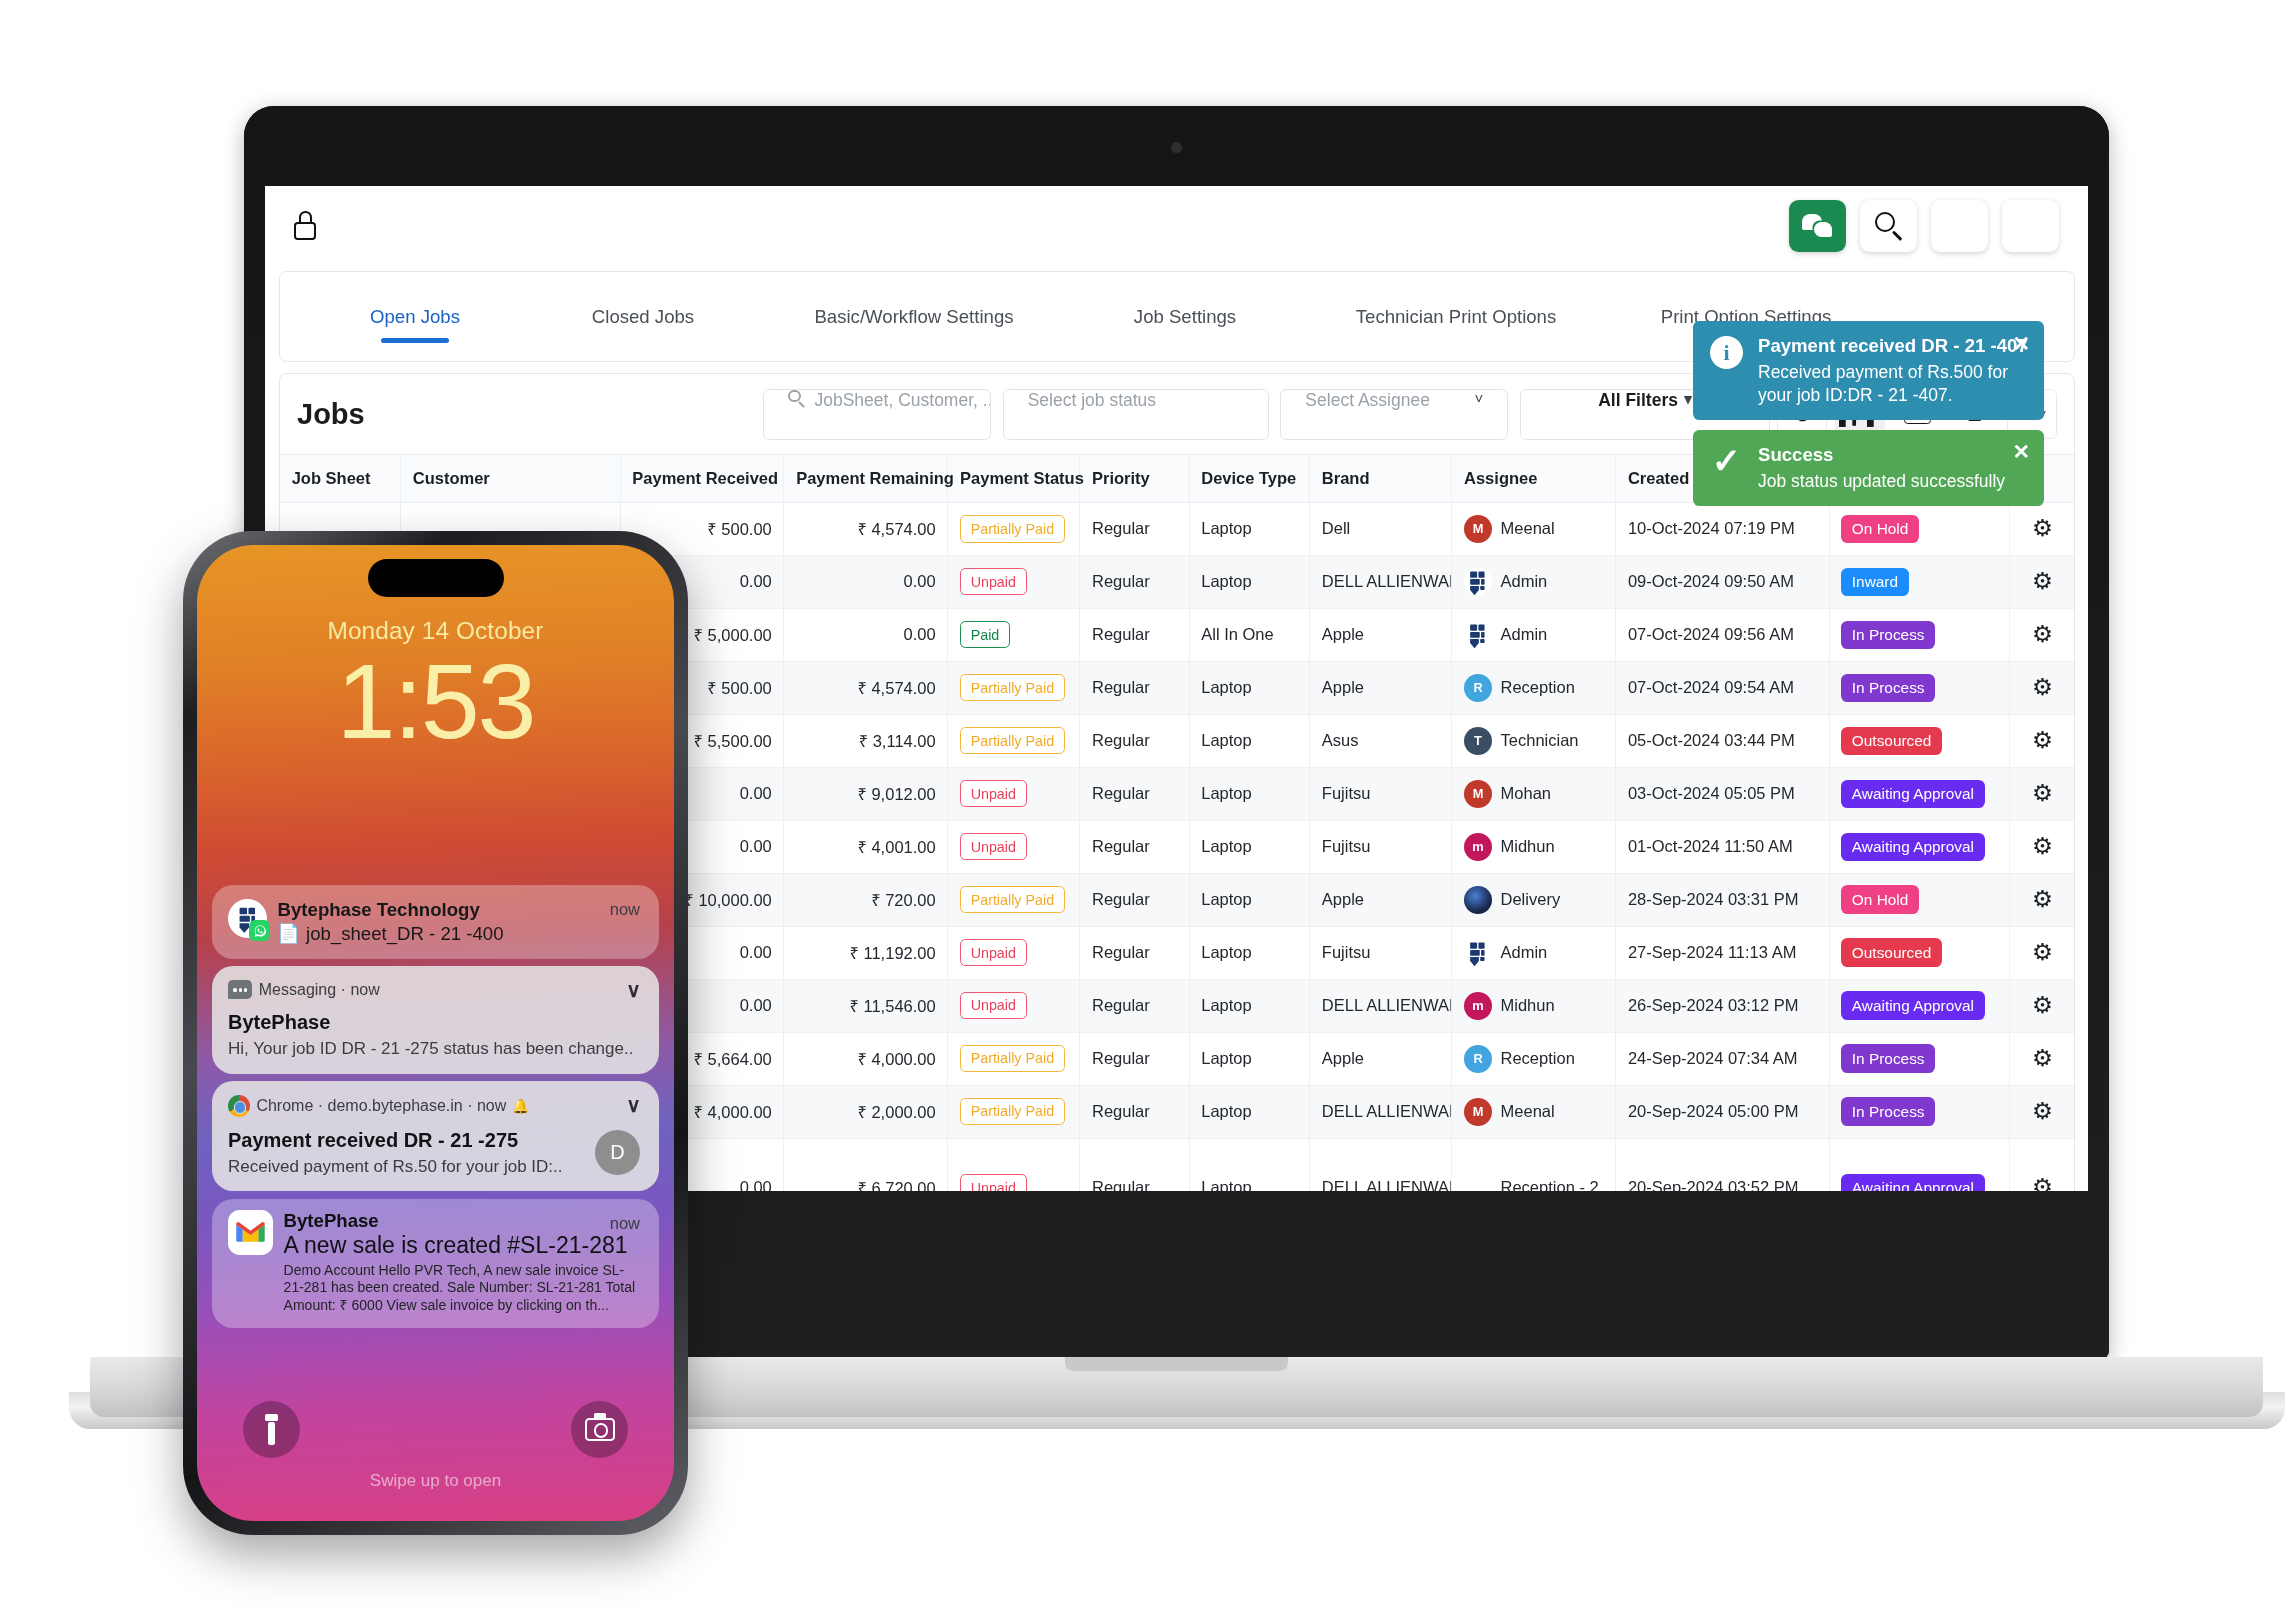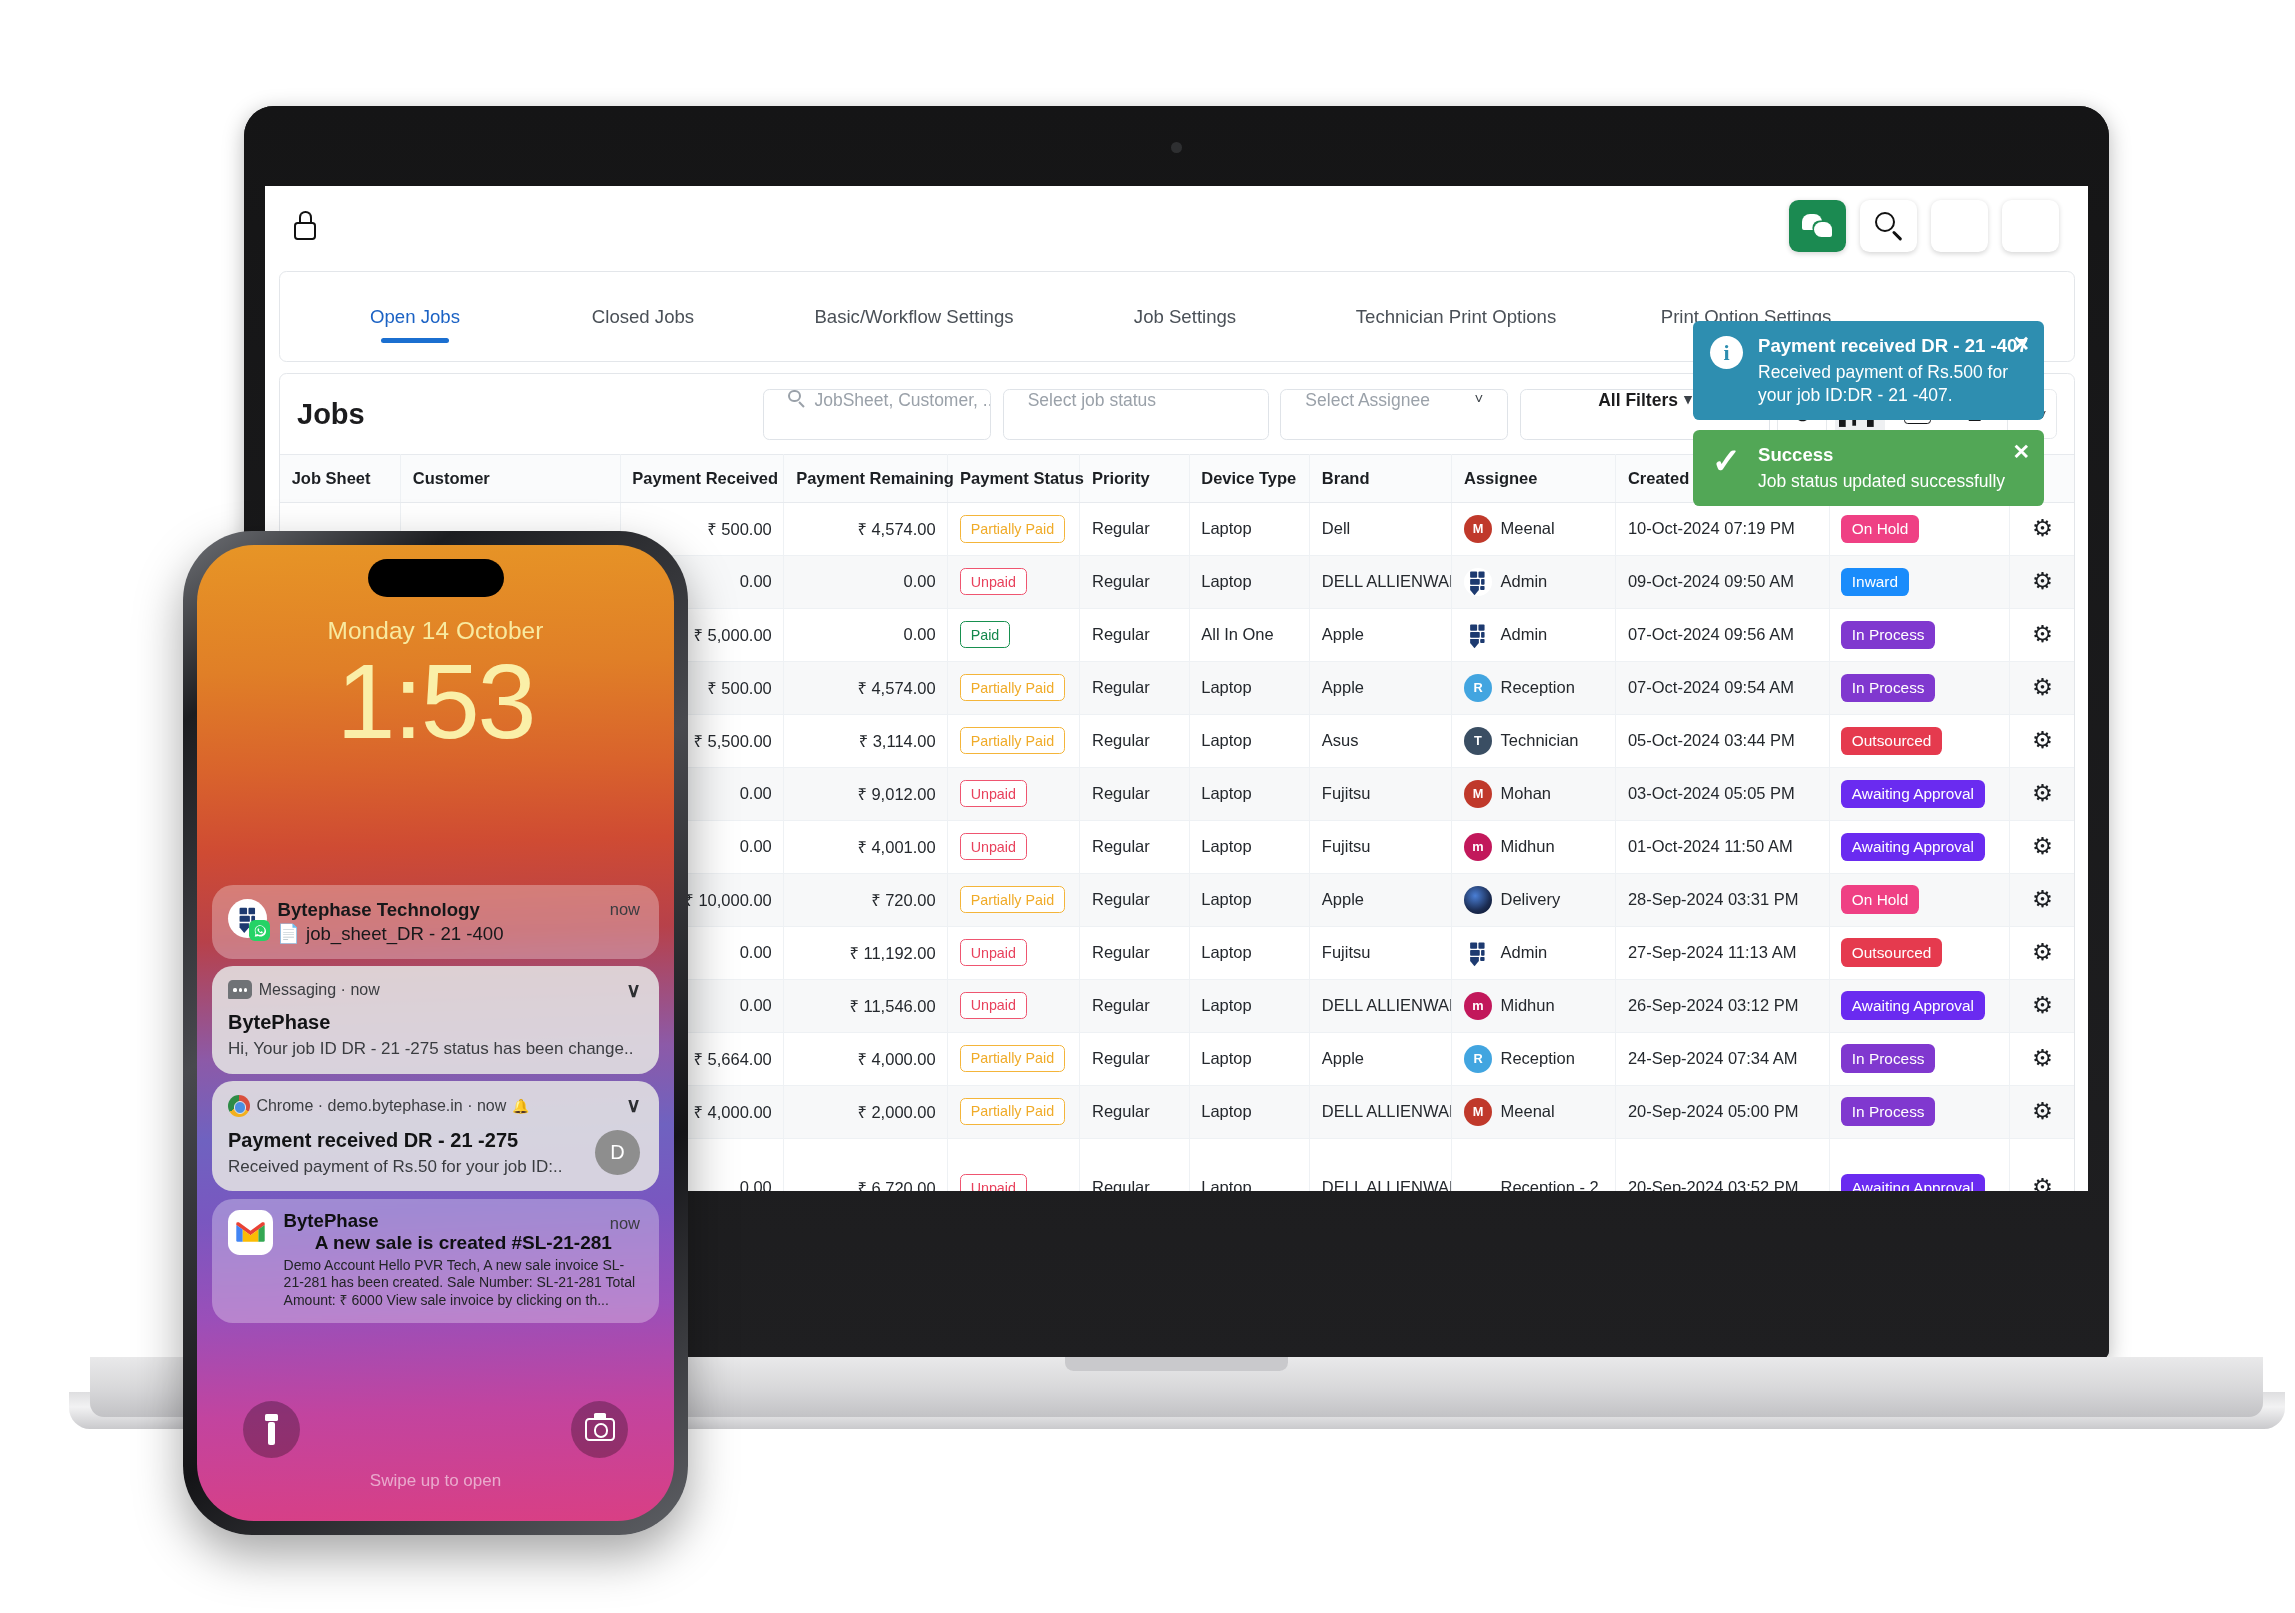--- a/index.html
+++ b/index.html
@@ -233,21 +233,21 @@
   .chrome-ico { width:22px; height:22px; border-radius:50%; position:relative;
     background: conic-gradient(#d94f3d 0 33%, #f2b01e 0 66%, #2e8b46 0 100%); }
   .chrome-ico:after { content:""; position:absolute; left:5.8px; top:5.8px; width:10.6px; height:10.6px; border-radius:50%;
     background:#4a90e2; border:1.6px solid #e7e7e7; }
   .d-avatar { position:absolute; right:19px; top:49px; width:45px; height:45px; border-radius:50%;
     background:#8e8e8e; color:#fff; font-size:20px; display:flex; align-items:center; justify-content:center; }
   .gmail-ico { width:45px; height:45px; border-radius:11.7px; background:#fff; display:flex; align-items:center;
     justify-content:center; flex:0 0 auto; }
   .gmail-ico svg { width:31px; height:23.4px; }
   .mail-body { font-size:14px; color:#222426; line-height:1.26; margin-top:2.1px; }
-  .mail-title { font-size:19px; font-weight:700; color:#0f1012;text-align:center; }
+  .mail-title { font-size:23px; font-weight:400; color:#0f1012; }
   .mail-app { font-size:18.6px; font-weight:700; color:#0f1012; }
 
   .ph-actions { position:absolute; left:0; right:0; bottom:63px; display:flex; justify-content:space-between; padding:0 46px; }
   .ph-act { width:57px; height:57px; border-radius:50%; background: rgba(0,0,0,.28);
     display:flex; align-items:center; justify-content:center; }
   .torch { width:12.8px; height:31px; position:relative; }
   .torch .head { position:absolute; left:0; top:0; width:12.8px; height:7.4px; background:#fff; border-radius:1.6px; }
   .torch .stem { position:absolute; left:2.7px; top:8px; width:7.4px; height:23px; background:#fff; border-radius:2.1px; }
   .cam { width:30px; height:23.4px; border:2.7px solid #fff; border-radius:4.3px; position:relative; }
   .cam:before { content:""; position:absolute; left:7.4px; top:-7px; width:11.7px; height:4.8px; background:#fff; border-radius:1.6px 1.6px 0 0; }

